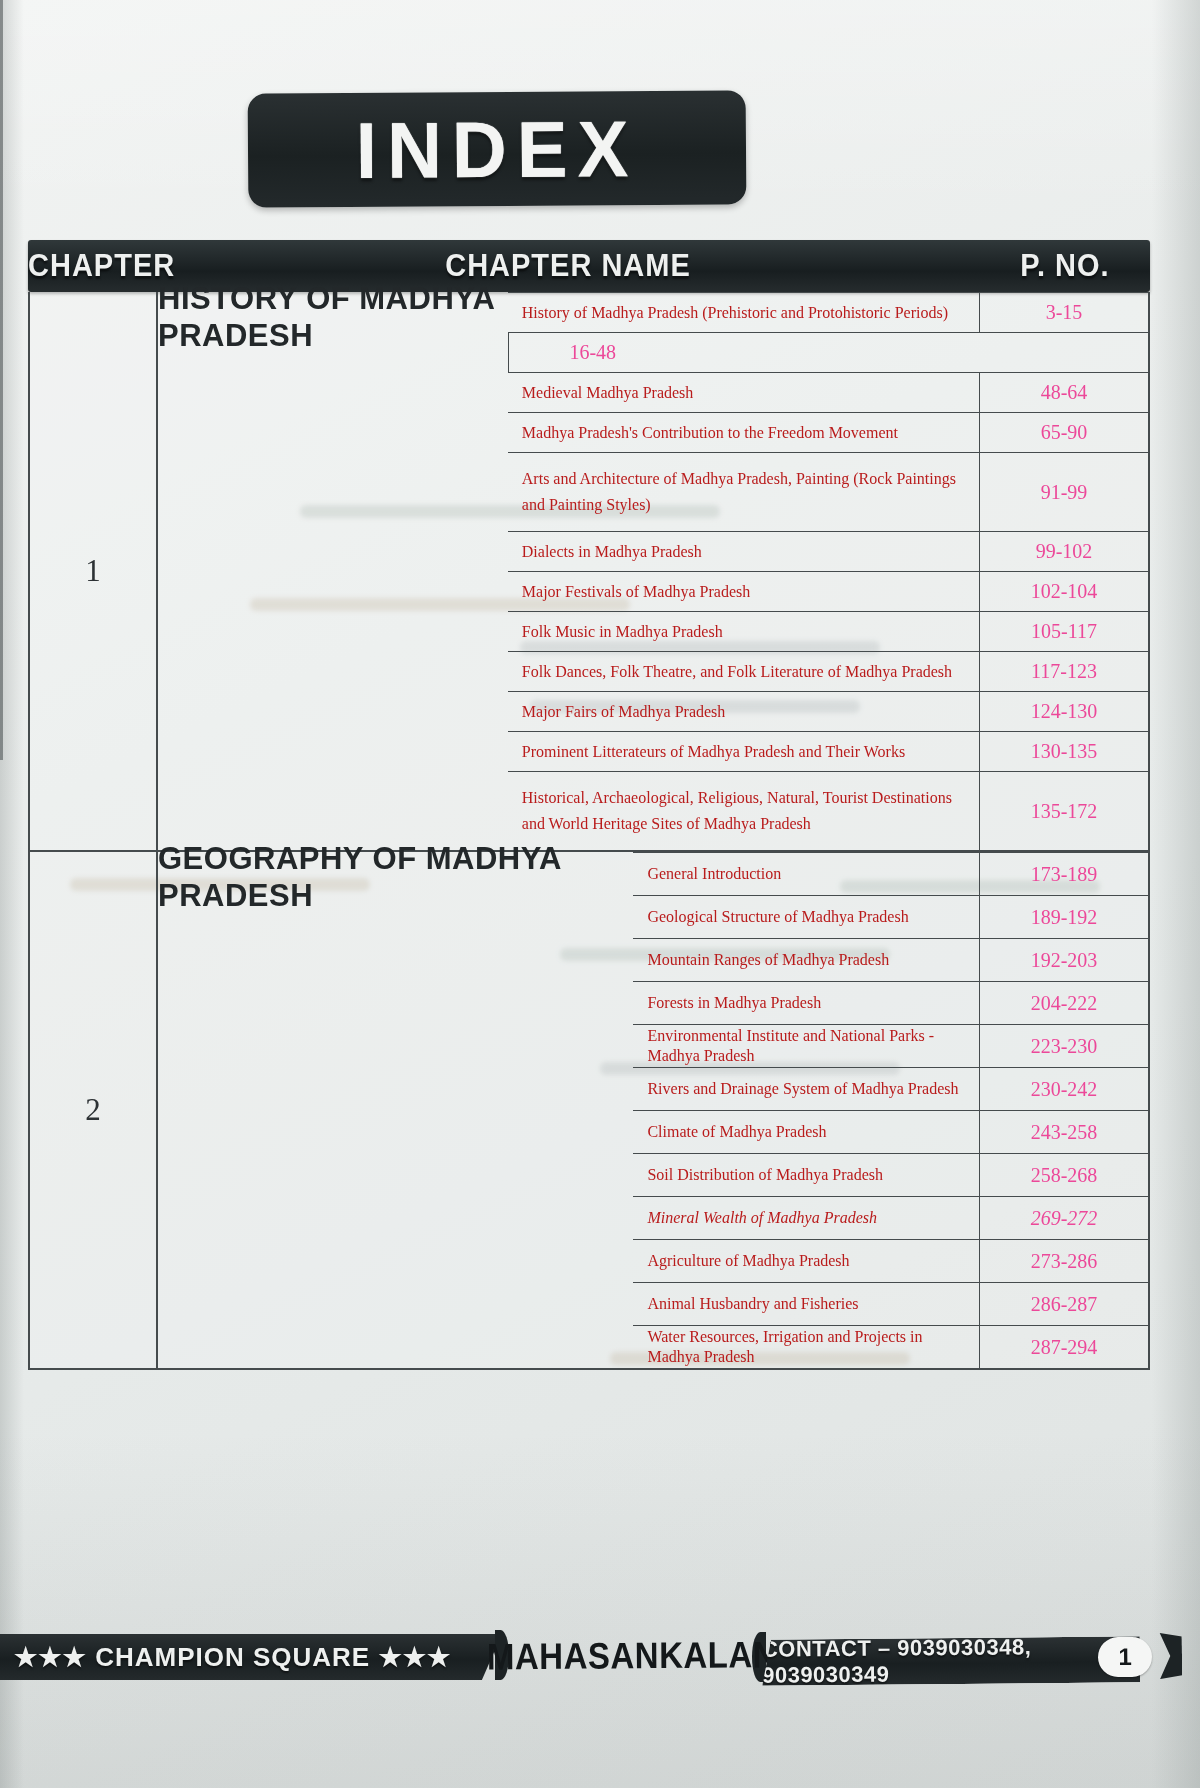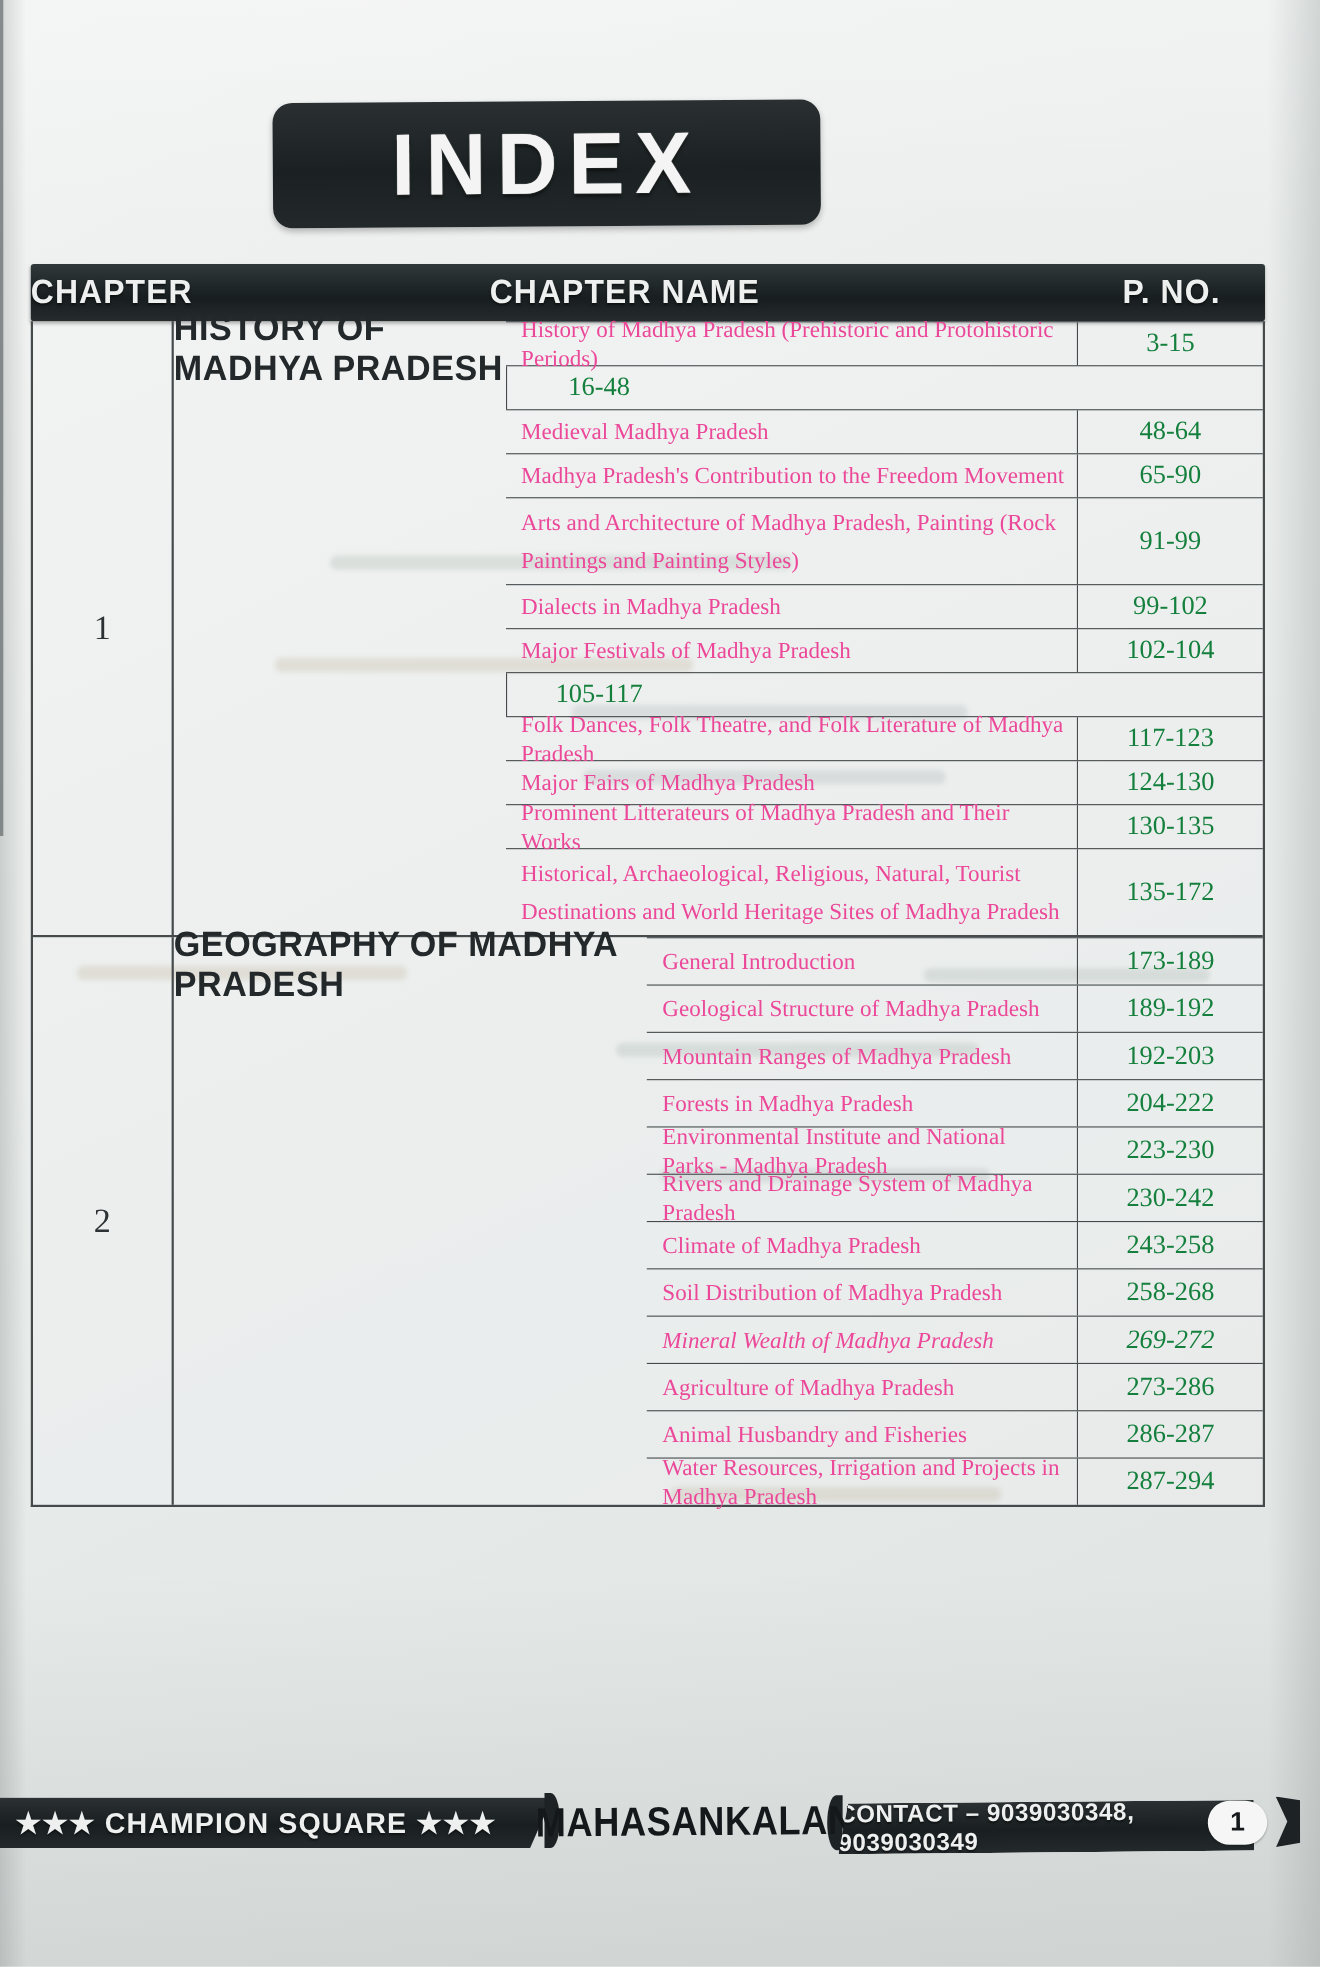--- a/index.html
+++ b/index.html
@@ -58,28 +58,28 @@
   .section-body{flex:1;display:flex;min-width:0;}
   .heading-row{
     height:50px;display:flex;align-items:center;justify-content:center;
     font-weight:900;font-size:31px;color:#23282a;letter-spacing:.5px;
     transform:scaleY(1.03);
   }
   .row{display:flex;border-top:1.5px solid #454b4d;}
   .cell-name{
     flex:1;min-width:0;display:flex;align-items:center;
     padding:2px 10px 2px 14px;
-    font-family:"Liberation Serif",serif;font-size:21px;color:#ec4899;
+    font-family:"Liberation Serif",serif;font-size:16px;color:#b91c1c;
     line-height:1.25;
   }
   .row.tall .cell-name{line-height:1.62;}
   .cell-pno{
     width:168px;flex:0 0 auto;border-left:1.5px solid #454b4d;
     display:flex;align-items:center;justify-content:center;
-    font-family:"Liberation Serif",serif;font-size:24px;color:#15803d;
+    font-family:"Liberation Serif",serif;font-size:20px;color:#ec4899;
   }
 
   
   .footer-left{
     position:absolute;left:0;top:1634px;width:502px;height:46px;
     background:linear-gradient(180deg,#2b3133,#191f21 55%,#242a2c);
     clip-path:polygon(0 0,100% 0,96% 100%,0 100%);
     display:flex;align-items:center;padding-left:14px;box-sizing:border-box;
     color:#eef0ef;font-weight:900;font-size:26px;letter-spacing:1px;
     text-shadow:0 2px 2px rgba(0,0,0,.5);
@@ -181,20 +181,21 @@
     <div class="cell-name">Dialects in Madhya Pradesh</div>
     <div class="cell-pno">99-102</div>
   </div>
 
   <div class="row" style="height: 39px;">
     <div class="cell-name">Major Festivals of Madhya Pradesh</div>
     <div class="cell-pno">102-104</div>
   </div>
 
   <div class="row" style="height: 39px;">
+    <div class="cell-name">Folk Music in Madhya Pradesh</div>
     <div class="cell-pno">105-117</div>
   </div>
 
   <div class="row" style="height: 39px;">
     <div class="cell-name">Folk Dances, Folk Theatre, and Folk Literature of Madhya Pradesh</div>
     <div class="cell-pno">117-123</div>
   </div>
 
   <div class="row" style="height: 39px;">
     <div class="cell-name">Major Fairs of Madhya Pradesh</div>

